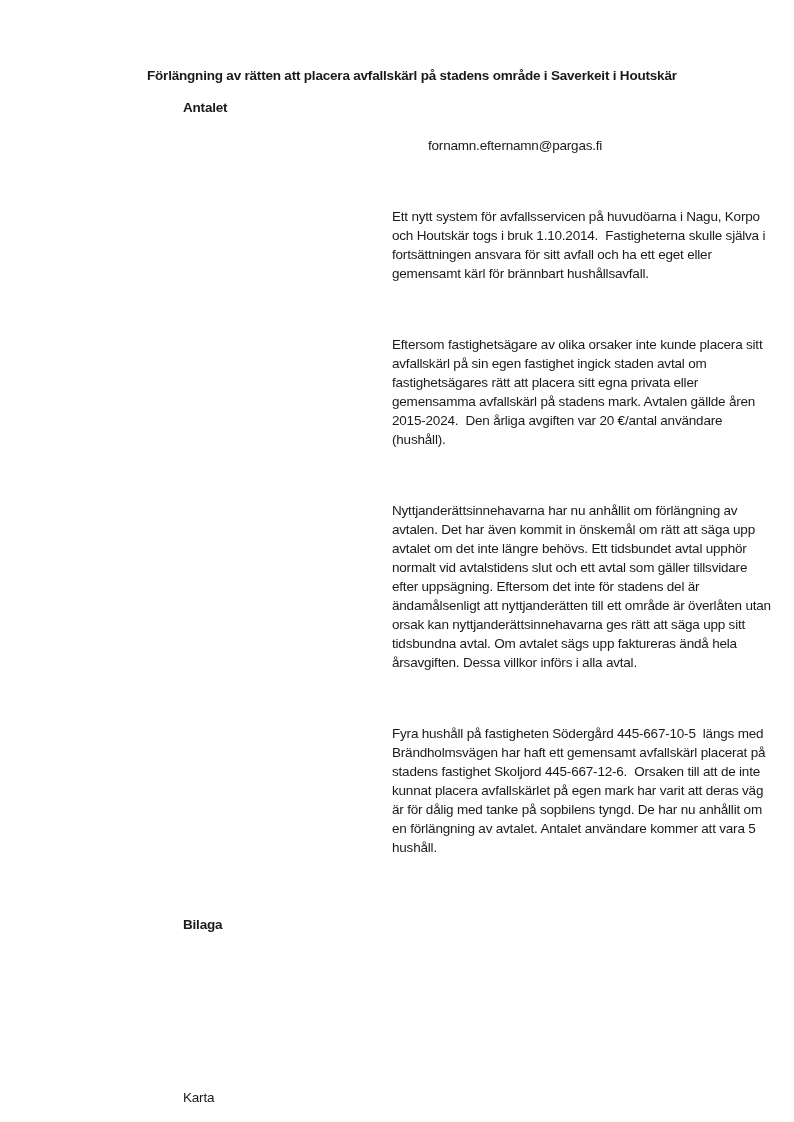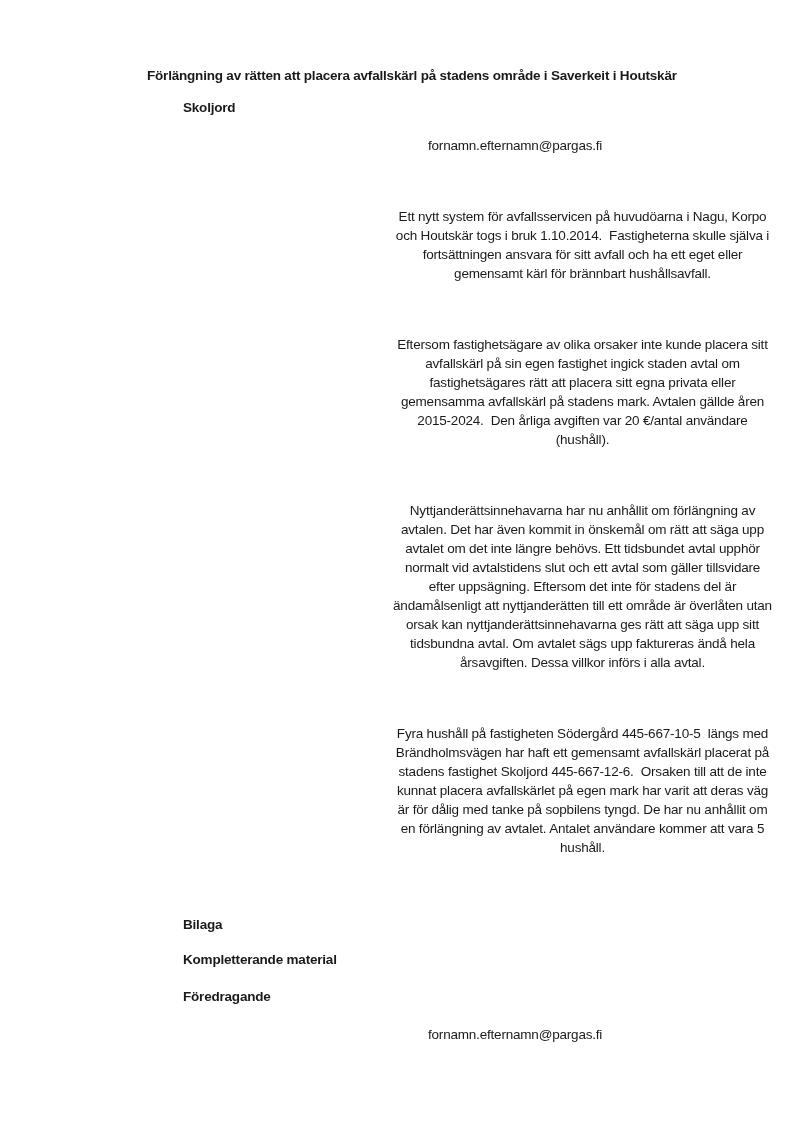--- a/index.html
+++ b/index.html
@@ -41,48 +41,48 @@
     font-weight: 700;
     white-space: pre-wrap;
   }
   .doc-content {
     flex: 1 1 auto;
     max-width: 489px;
     white-space: pre-wrap;
   }
   .doc-content p {
     margin: 14px 0 0 0;
-    text-align: center;
   }
   .row-beredare        { margin-top: 13px; }
-  .row-bilaga          { margin-top: 20px; }
+  .row-bilaga          { margin-top: 20px; flex-direction: column; }
   .row-kompletterande  { margin-top: 16px; }
   .row-foredragande    { margin-top: 18px; justify-content: center; }
 </style>
 </head>
 <body>
 
 <div class="page">
 
   <div class="doc-title">Förlängning av rätten att placera avfallskärl på stadens område i Saverkeit i Houtskär</div>
 
 
   <div class="doc-row row-beredare">
-    <div class="doc-label">Skoljord</div>
+    <div class="doc-label">Antalet</div>
     <div class="doc-content">
       <div>fornamn.efternamn@pargas.fi</div>
       <p>Ett nytt system för avfallsservicen på huvudöarna i Nagu, Korpo och Houtskär togs i bruk 1.10.2014.  Fastigheterna skulle själva i fortsättningen ansvara för sitt avfall och ha ett eget eller gemensamt kärl för brännbart hushållsavfall.</p>
       <p>Eftersom fastighetsägare av olika orsaker inte kunde placera sitt avfallskärl på sin egen fastighet ingick staden avtal om fastighetsägares rätt att placera sitt egna privata eller gemensamma avfallskärl på stadens mark. Avtalen gällde åren 2015-2024.  Den årliga avgiften var 20 €/antal användare (hushåll).</p>
       <p>Nyttjanderättsinnehavarna har nu anhållit om förlängning av avtalen. Det har även kommit in önskemål om rätt att säga upp avtalet om det inte längre behövs. Ett tidsbundet avtal upphör normalt vid avtalstidens slut och ett avtal som gäller tillsvidare efter uppsägning. Eftersom det inte för stadens del är ändamålsenligt att nyttjanderätten till ett område är överlåten utan orsak kan nyttjanderättsinnehavarna ges rätt att säga upp sitt tidsbundna avtal. Om avtalet sägs upp faktureras ändå hela årsavgiften. Dessa villkor införs i alla avtal.</p>
       <p>Fyra hushåll på fastigheten Södergård 445-667-10-5  längs med Brändholmsvägen har haft ett gemensamt avfallskärl placerat på stadens fastighet Skoljord 445-667-12-6.  Orsaken till att de inte kunnat placera avfallskärlet på egen mark har varit att deras väg är för dålig med tanke på sopbilens tyngd. De har nu anhållit om en förlängning av avtalet. Antalet användare kommer att vara 5 hushåll.</p>
     </div>
   </div>
 
   <div class="doc-row row-bilaga">
     <div class="doc-label">Bilaga</div>
+    <div class="doc-content">Karta</div>
   </div>
 
   <div class="doc-row row-kompletterande">
     <div class="doc-label">Kompletterande material</div>
   </div>
 
   <div class="doc-row row-foredragande">
     <div class="doc-label">Föredragande</div>
     <div class="doc-content">
       <div>fornamn.efternamn@pargas.fi</div>

